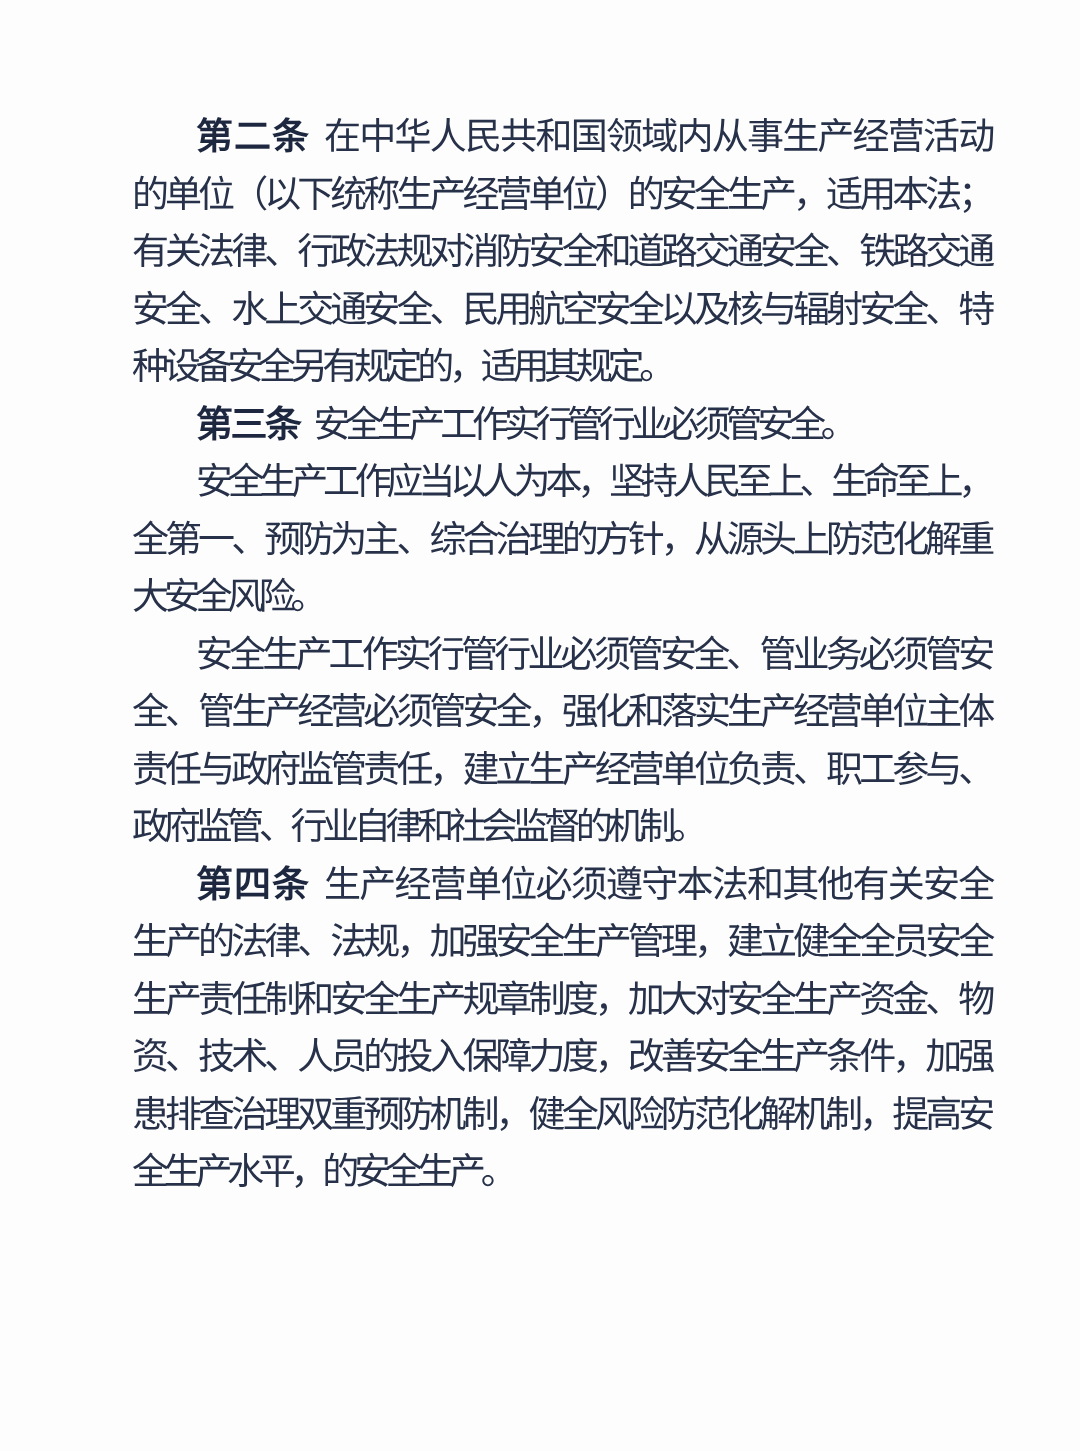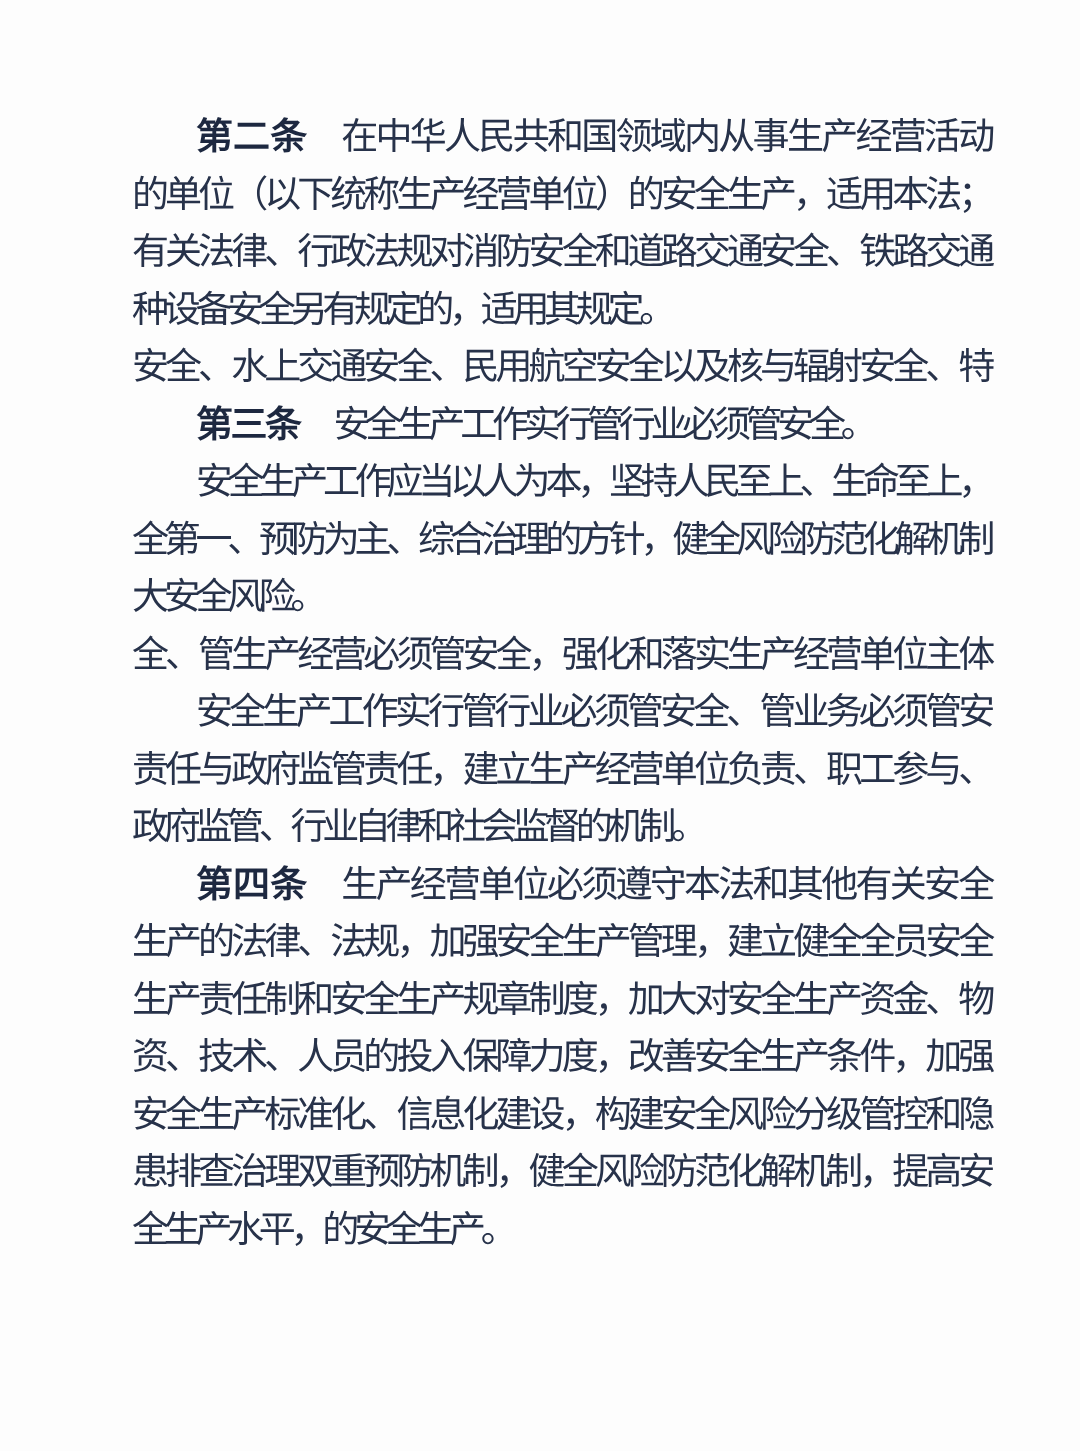--- a/index.html
+++ b/index.html
@@ -42,52 +42,51 @@
     text-align-last: left;
   }
   .line.indent {
     text-indent: 64px;
   }
   .lead {
     font-family: Liberation Sans, sans-serif;
     font-weight: 700;
     color: var(--lead-color, #1d2840);
     letter-spacing: -2.5px;
-    margin-right: 34px;
+    margin-right: 14px;
   }
 </style>
 </head>
 <body>
 
 <div class="page">
   <div class="law-text">
       <div class="paragraph">
         <div class="line full indent"><span class="lead">第二条</span><span>在中华人民共和国领域内从事生产经营活动</span></div>
         <div class="line full"><span>的单位（以下统称生产经营单位）的安全生产，适用本法；</span></div>
         <div class="line full"><span>有关法律、行政法规对消防安全和道路交通安全、铁路交通</span></div>
+        <div class="line full"><span>安全、水上交通安全、民用航空安全以及核与辐射安全、特</span></div>
         <div class="line short"><span>种设备安全另有规定的，适用其规定。</span></div>
-        <div class="line full"><span>安全、水上交通安全、民用航空安全以及核与辐射安全、特</span></div>
       </div>
       <div class="paragraph">
         <div class="line short indent"><span class="lead">第三条</span><span>安全生产工作实行管行业必须管安全。</span></div>
       </div>
       <div class="paragraph">
         <div class="line full indent"><span>安全生产工作应当以人为本，坚持人民至上、生命至上，</span></div>
-        <div class="line full"><span>全第一、预防为主、综合治理的方针，健全风险防范化解机制</span></div>
+        <div class="line full"><span>全第一、预防为主、综合治理的方针，从源头上防范化解重</span></div>
         <div class="line short"><span>大安全风险。</span></div>
       </div>
       <div class="paragraph">
+        <div class="line full indent"><span>安全生产工作实行管行业必须管安全、管业务必须管安</span></div>
         <div class="line full"><span>全、管生产经营必须管安全，强化和落实生产经营单位主体</span></div>
-        <div class="line full indent"><span>安全生产工作实行管行业必须管安全、管业务必须管安</span></div>
         <div class="line full"><span>责任与政府监管责任，建立生产经营单位负责、职工参与、</span></div>
         <div class="line short"><span>政府监管、行业自律和社会监督的机制。</span></div>
       </div>
       <div class="paragraph">
         <div class="line full indent"><span class="lead">第四条</span><span>生产经营单位必须遵守本法和其他有关安全</span></div>
         <div class="line full"><span>生产的法律、法规，加强安全生产管理，建立健全全员安全</span></div>
         <div class="line full"><span>生产责任制和安全生产规章制度，加大对安全生产资金、物</span></div>
         <div class="line full"><span>资、技术、人员的投入保障力度，改善安全生产条件，加强</span></div>
-        <div class="line full"><span>安全生产标准化、信息化建设，构建安全风险分级管控和隐</span></div>
         <div class="line full"><span>患排查治理双重预防机制，健全风险防范化解机制，提高安</span></div>
         <div class="line short"><span>全生产水平，的安全生产。</span></div>
       </div>
     </div>
 </div>
 
 </body></html>

